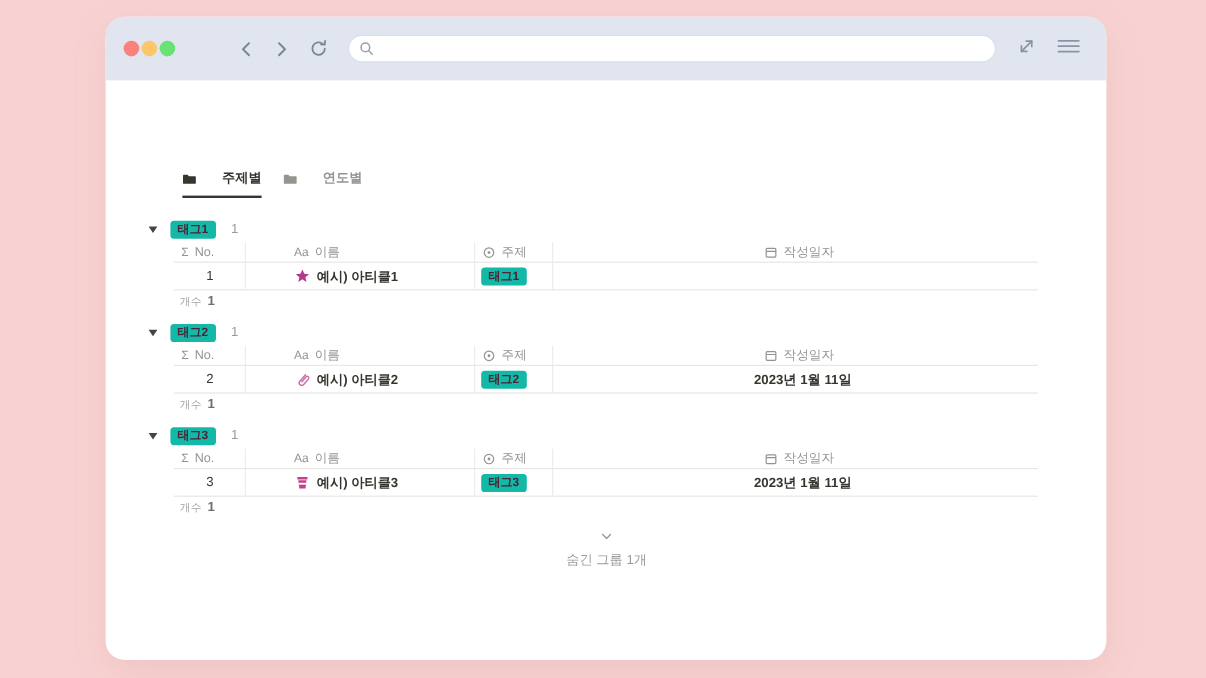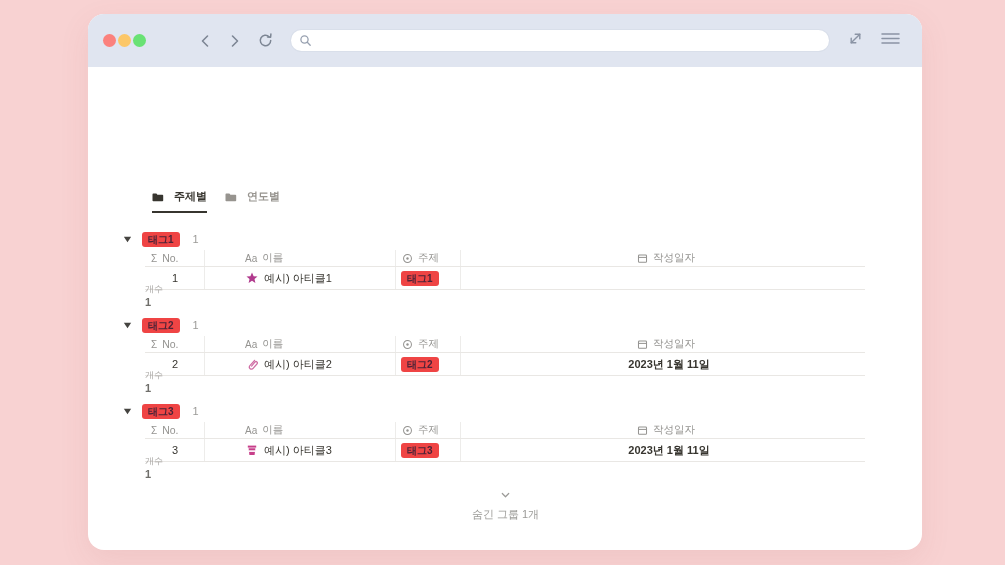--- a/index.html
+++ b/index.html
@@ -34,54 +34,54 @@
     border:none; outline:none; background:transparent; flex:1;
     font-size:11px; margin-left:5px; font-family:inherit; color:#37352f;
   }
   .right-icons { margin-left:18px; display:flex; align-items:center; gap:17px; color:#8a93a4; }
   
   .content { padding:0 57px; }
   .tabs {
     margin-top:74px; margin-left:7px; display:flex; gap:18px;
   }
   .tab {
-    display:flex; align-items:center; gap:10px;
-    font-size:11px; font-weight:700; padding-bottom:7px; cursor:default;margin-top:48px;
+    display:flex; align-items:center; gap:21px;
+    font-size:11px; font-weight:700; padding-bottom:7px; cursor:default;
   }
   .tab.active { color:#37352f; border-bottom:2px solid #37352f; }
   .tab.inactive { color:#97948f; border-bottom:2px solid transparent;text-align:center; }
   .tab svg { display:block; }
   
   .table-area { margin-top:19px; }
   .group { margin-bottom:10px; }
   .group-header { display:flex; align-items:center; height:14px; margin-left:-23px; margin-bottom:4px; }
   .toggle { width:11px; display:flex; align-items:center; margin-right:9px; cursor:default; }
   .tagbadge {
-    background:#ef4444; color:#4c2337; font-size:10px; font-weight:700;
+    background:#14b8a6; color:#4c2337; font-size:10px; font-weight:700;
     padding:1px 6px; border-radius:3px; line-height:13px; white-space:nowrap;
   }
   .gcount { margin-left:13px; font-size:11px; color:#9b9a97; }
   .trow { display:flex; }
   .c { box-sizing:border-box; }
   .col-no { width:60px; }
   .col-name { width:157px;margin-left:34px; }
   .col-tag { width:65px; }
   .col-date { flex:1;justify-content:center; }
   .cols { height:17px; border-bottom:1px solid #e9e7e4; }
   .cols .c { display:flex; align-items:center; gap:5px; padding-left:6px; color:#949390; font-size:10.5px; }
   .cols .c svg { display:block; flex:none; }
   .colicon { font-size:10px; color:#949390; }
   .cols .c:not(.col-date), .datarow .c:not(.col-date) { border-right:1px solid #edecea; }
   .datarow { height:23px; border-bottom:1px solid #e9e7e4; font-size:11px; }
   .datarow .col-no { display:flex; align-items:center; justify-content:flex-end; padding-right:26px; color:#37352f; }
-  .datarow .col-name { display:flex; align-items:center; gap:6px; padding-left:7px; font-weight:400; }
+  .datarow .col-name { display:flex; align-items:center; gap:6px; padding-left:7px; font-weight:700; }
   .datarow .col-tag { display:flex; align-items:center; padding-left:5px; }
   .datarow .col-date { display:flex; align-items:center; padding-left:12px; font-weight:700; }
   .calc { height:18px; padding-top:3px; }
-  .calc .col-no { display:flex; align-items:baseline; justify-content:flex-end; padding-right:26px;flex-direction:column; }
+  .calc .col-no { display:flex; align-items:baseline; justify-content:flex-end; padding-right:26px; }
   .calclabel { font-size:9px; color:#a5a3a0; margin-right:5px; }
   .calcval { font-size:11px; color:#6f6e6a; font-weight:700; }
   .hidden-groups {
     display:flex; align-items:center; gap:6px; margin-top:5px; margin-left:1px;
     color:#9b9a97; font-size:11px;flex-direction:column;
   }
 </style>
 </head>
 <body>
 

